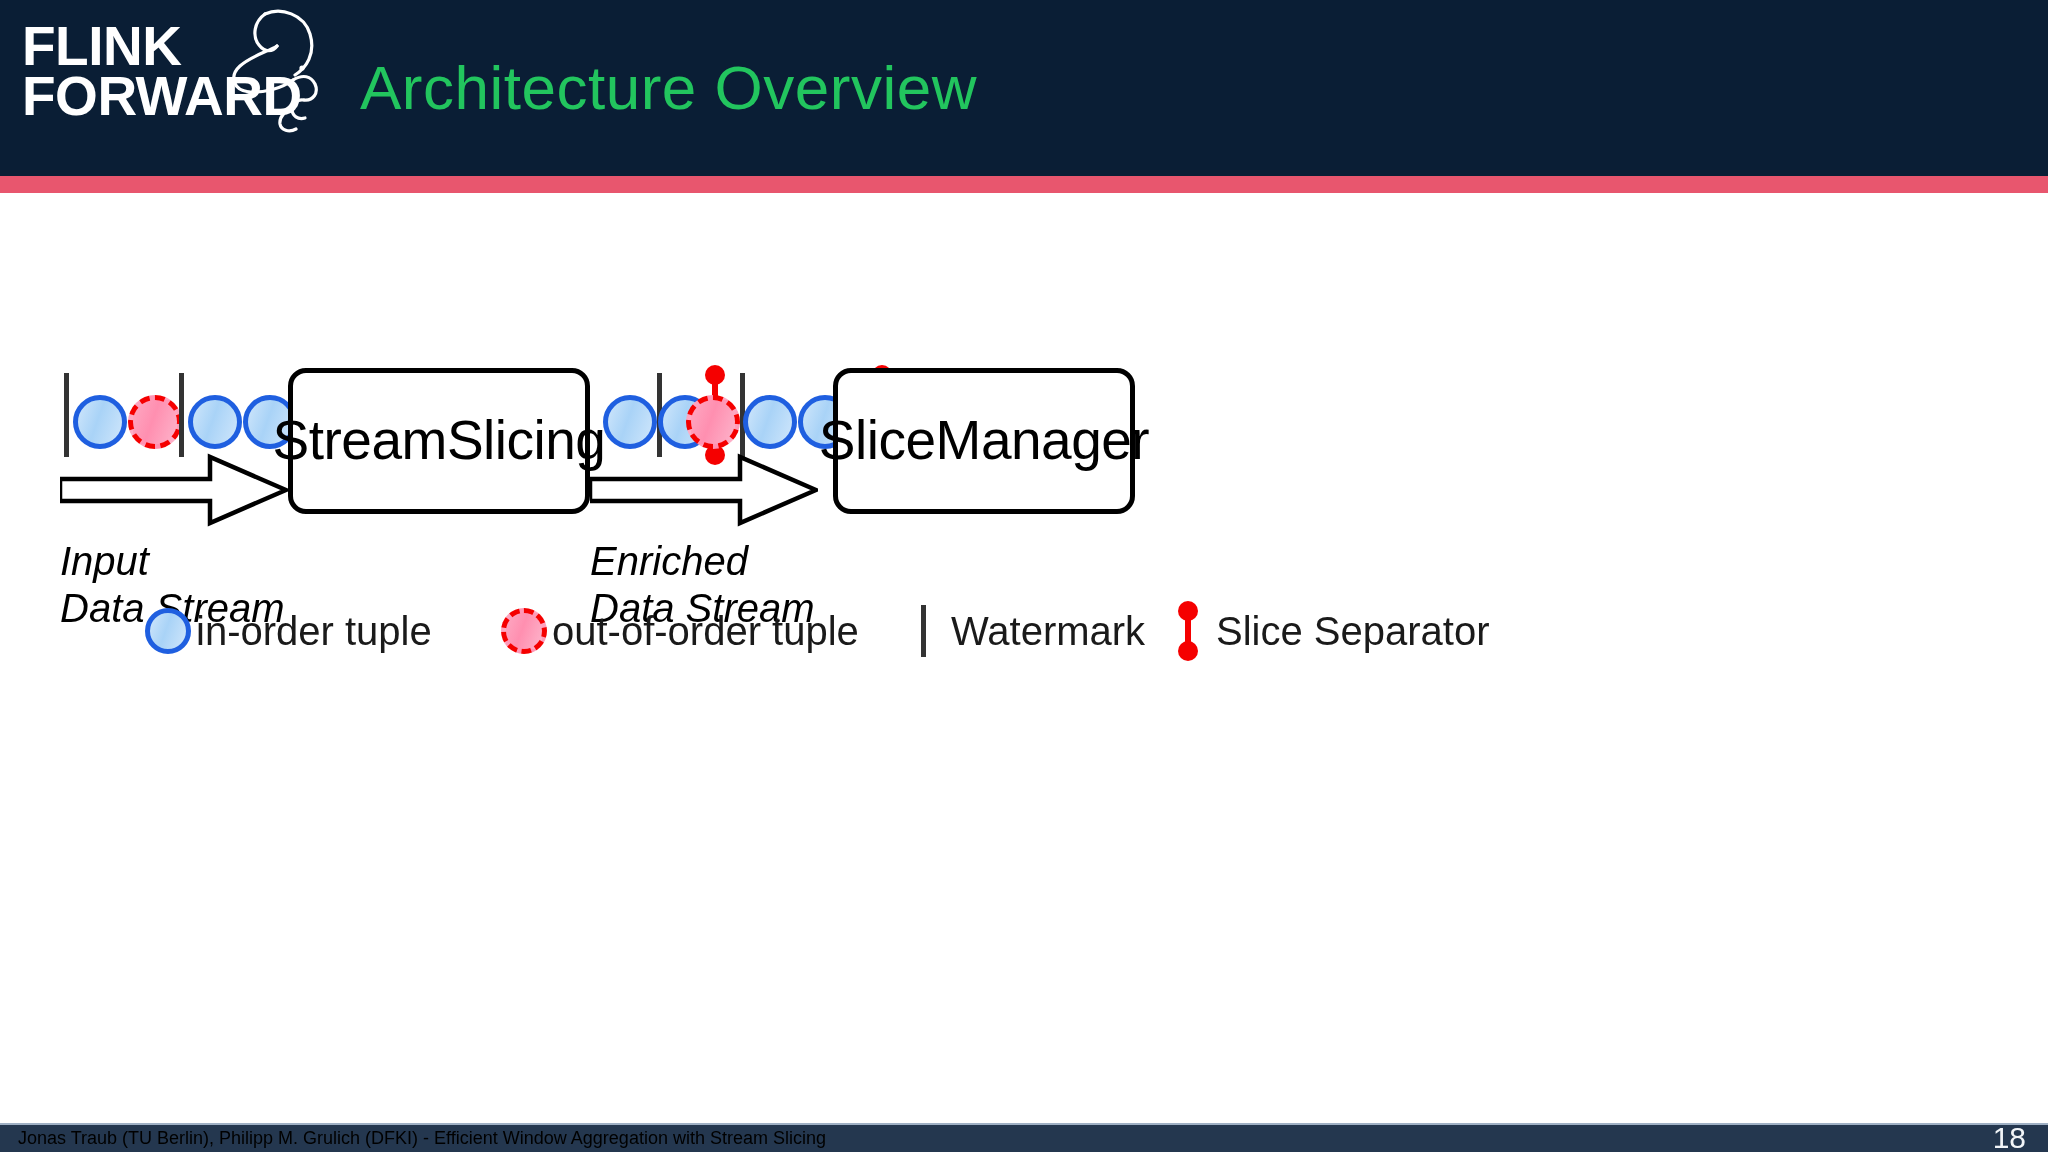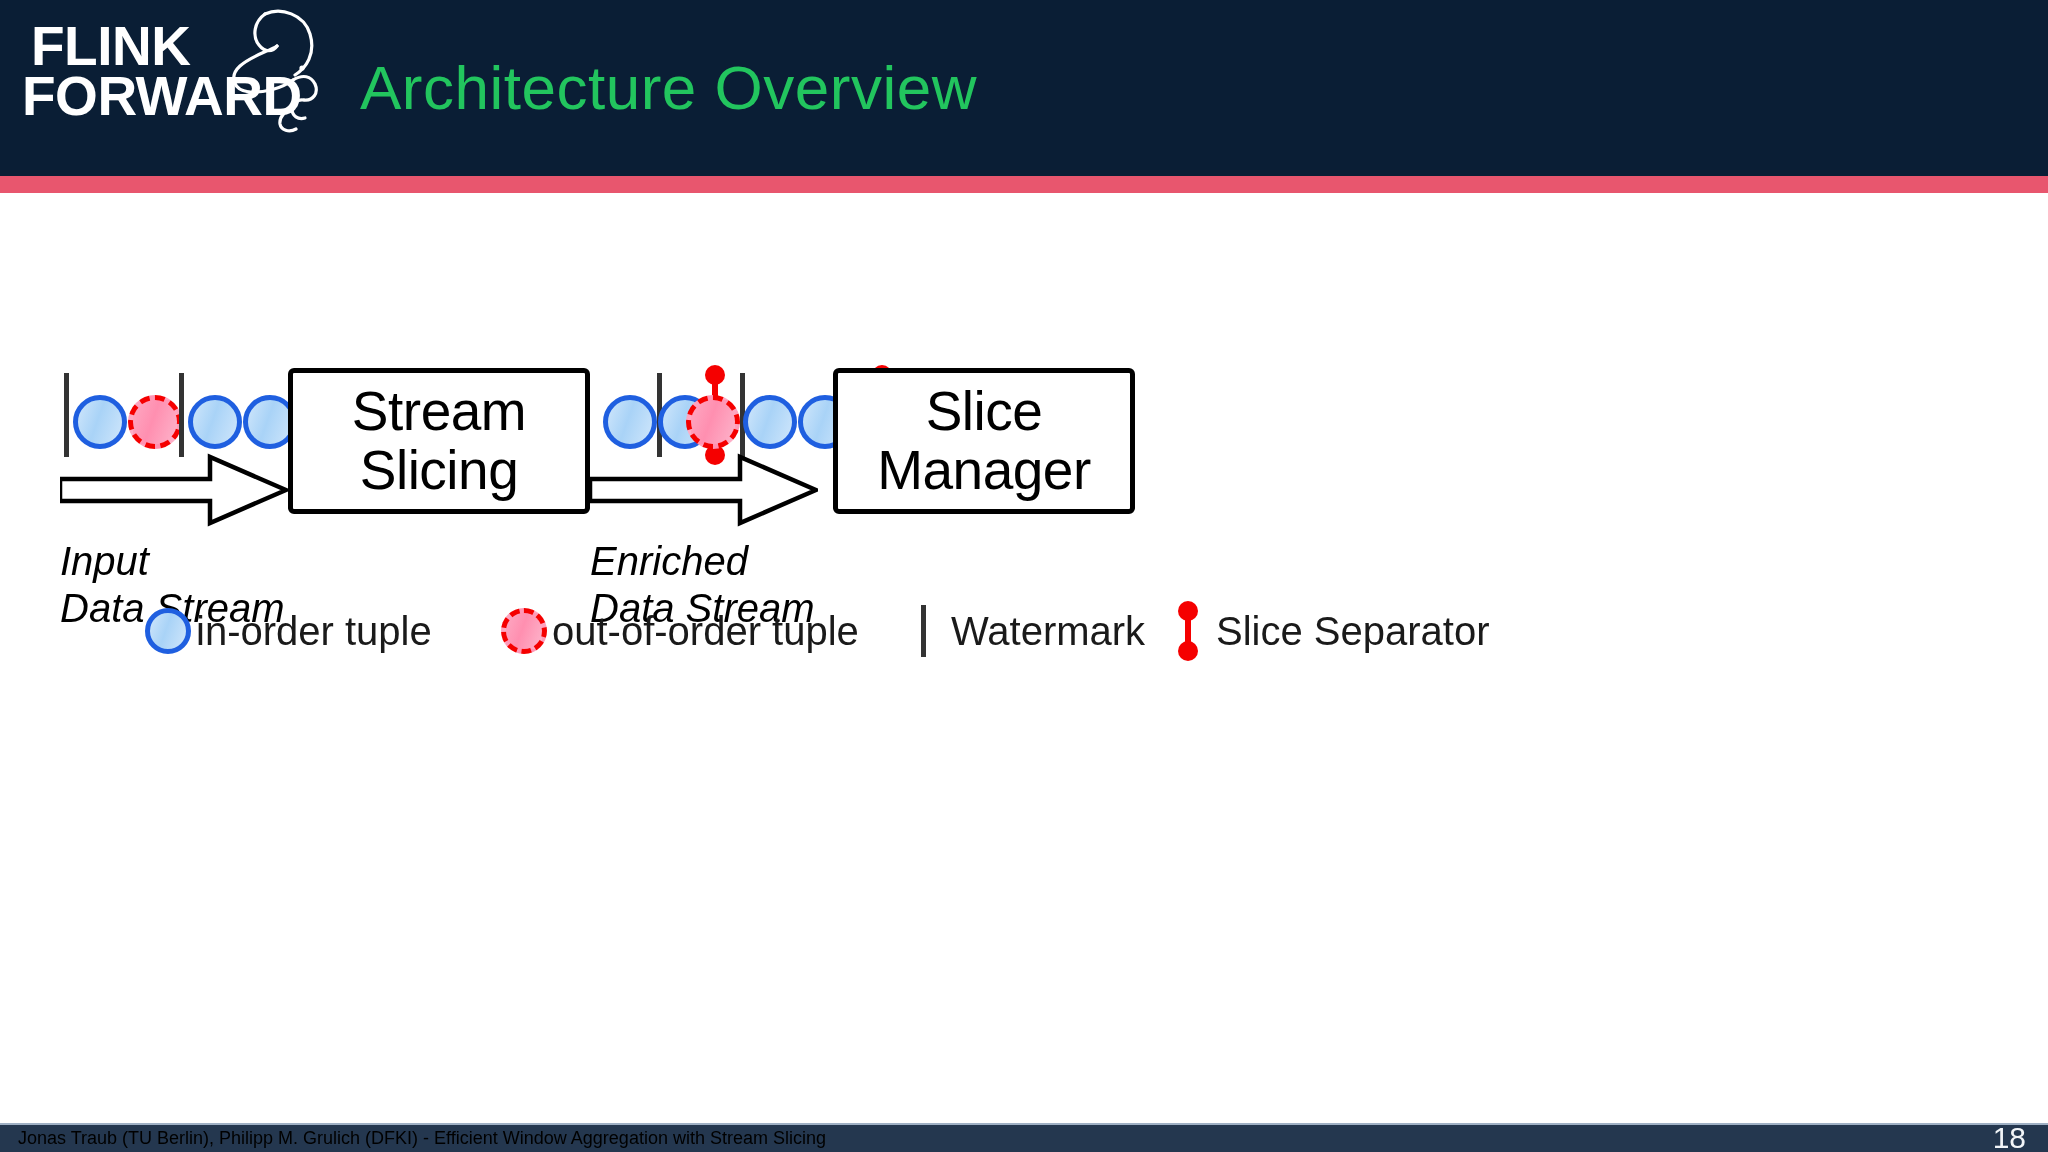--- a/index.html
+++ b/index.html
@@ -44,21 +44,20 @@
     top: 14px;
     color: #ffffff;
     font-family: "Liberation Sans", sans-serif;
     font-weight: bold;
     line-height: 0.90;
     letter-spacing: -0.5px;
   }
   .logo-line1 {
     display: block;
     font-size: 55px;
-    margin-left: 9px;
   }
   .logo-line2 {
     display: block;
     font-size: 55px;
   }
   .logo-squirrel {
     position: absolute;
     left: 185px;
     top: 0px;
     width: 120px;
@@ -91,25 +90,25 @@
     left: 40px;
     top: 170px;
     width: 1920px;
     height: 520px;
   }
 
   
   .proc-box {
     position: absolute;
     border: 5px solid #000000;
-    border-radius: 6px;
+    border-radius: 18px;
     background: #ffffff;
     box-sizing: border-box;
     display: flex;
-    flex-direction: column;
+    flex-direction: row;
     align-items: center;
     justify-content: center;
     color: #000000;
     font-family: "Liberation Sans", sans-serif;
     font-size: 55px;
     line-height: 1.08;
     letter-spacing: -0.5px;
   }
   .proc-box span { display: block; }
 

